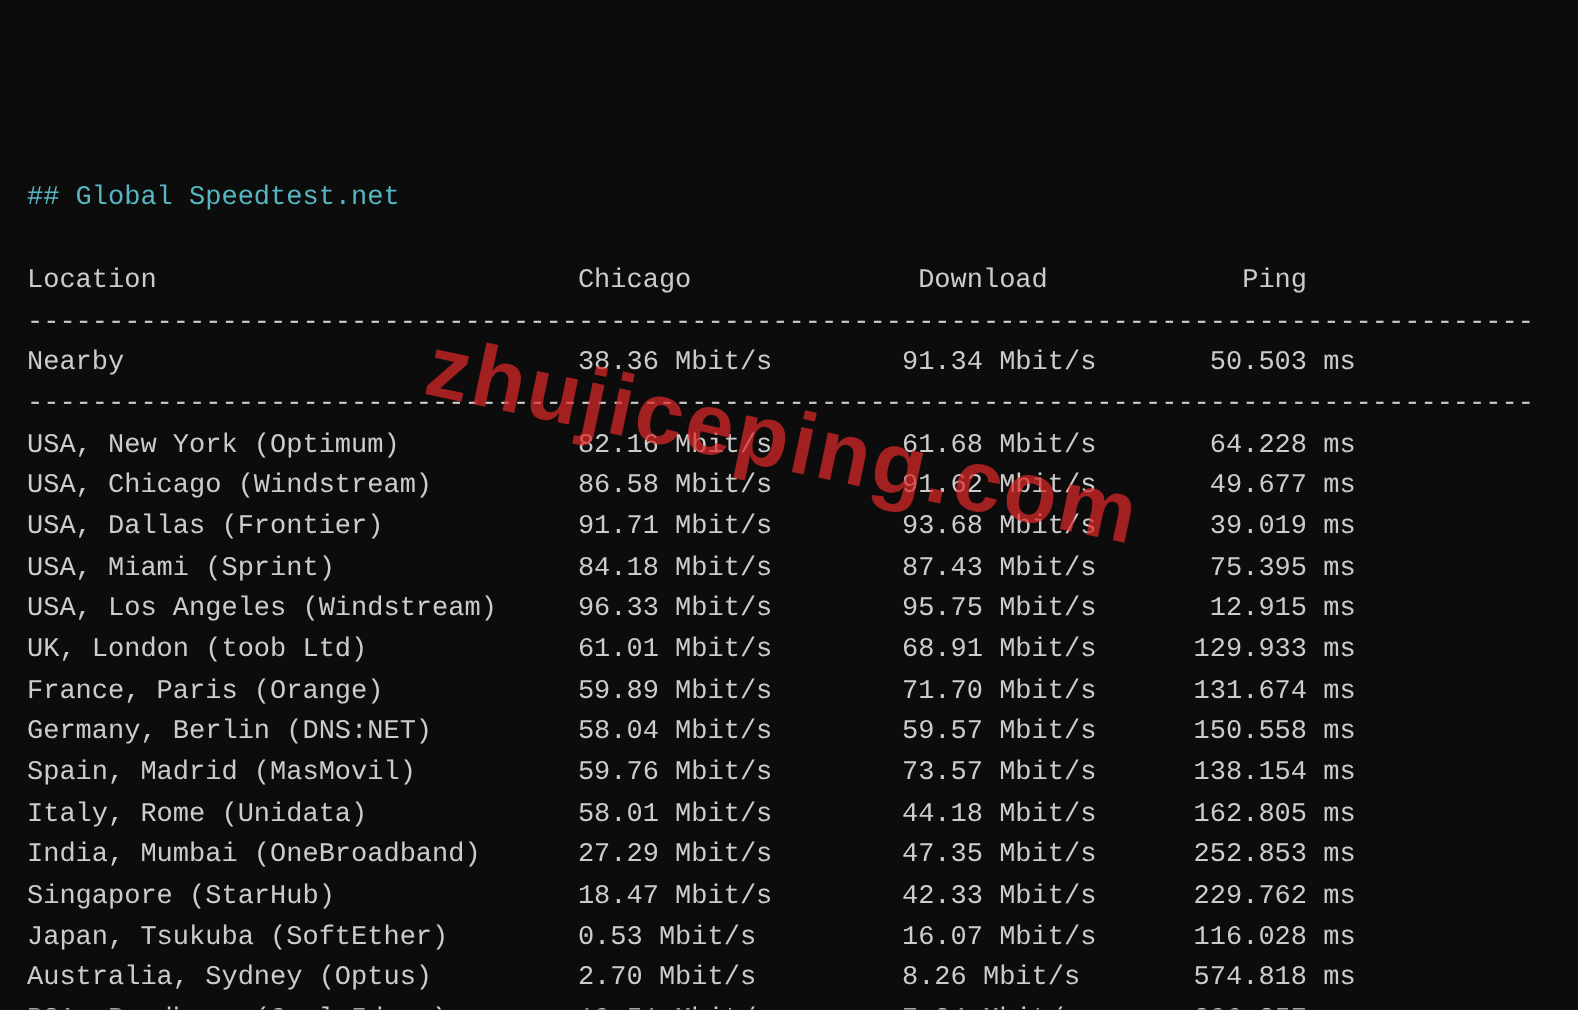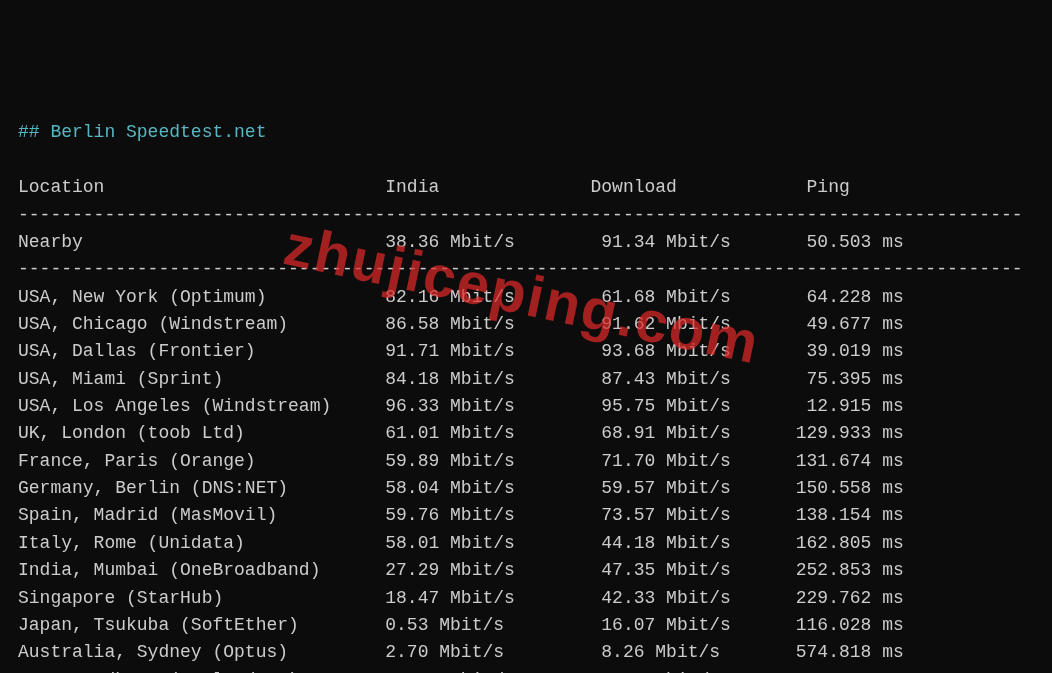--- a/index.html
+++ b/index.html
@@ -35,23 +35,23 @@
       pointer-events: none;
       letter-spacing: 2px;
       z-index: 10;
     }
   </style>
 </head>
 <body>
 
 
 
-<div><span class="title">## Berlin Speedtest.net</span>
+<div><span class="title">## Global Speedtest.net</span>
 
-<span id="header-row">Location                          India              Download            Ping</span>
+<span id="header-row">Location                          Chicago              Download            Ping</span>
 <span>---------------------------------------------------------------------------------------------</span>
 <span id="nearby-row">Nearby                            38.36 Mbit/s        91.34 Mbit/s       50.503 ms</span>
 <span>---------------------------------------------------------------------------------------------</span>
 <span id="data-rows">USA, New York (Optimum)           82.16 Mbit/s        61.68 Mbit/s       64.228 ms
 USA, Chicago (Windstream)         86.58 Mbit/s        91.62 Mbit/s       49.677 ms
 USA, Dallas (Frontier)            91.71 Mbit/s        93.68 Mbit/s       39.019 ms
 USA, Miami (Sprint)               84.18 Mbit/s        87.43 Mbit/s       75.395 ms
 USA, Los Angeles (Windstream)     96.33 Mbit/s        95.75 Mbit/s       12.915 ms
 UK, London (toob Ltd)             61.01 Mbit/s        68.91 Mbit/s      129.933 ms
 France, Paris (Orange)            59.89 Mbit/s        71.70 Mbit/s      131.674 ms

